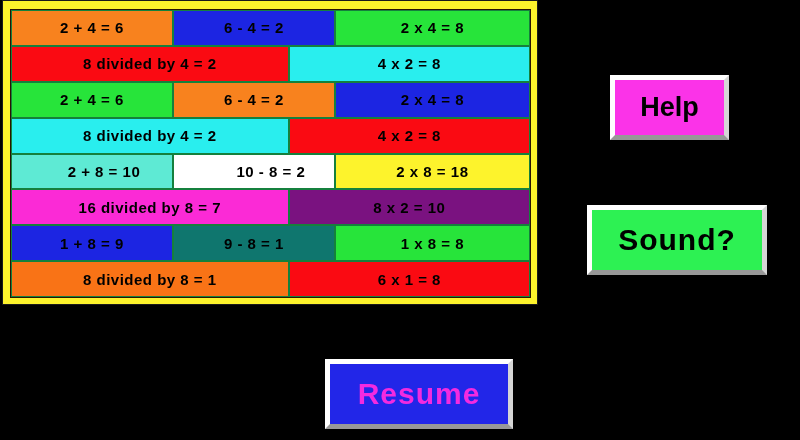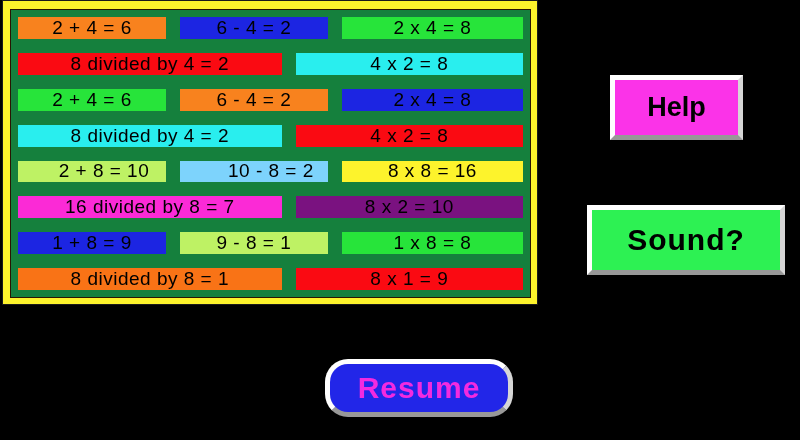--- a/index.html
+++ b/index.html
@@ -21,43 +21,43 @@
   .grid {
     width: 100%; height: 100%;
     display: flex; flex-direction: column;
     border: 1px solid #2a1502;
     box-sizing: border-box;
     background: #2a1502;
   }
   .grid-row { display: flex; flex: 1; min-height: 0; }
   .cell {
     box-sizing: border-box;
-    border: 7px solid #15803d;
+    border: 1px solid #15803d;
     display: flex; align-items: center; justify-content: center;
-    font-weight: 400; font-size: 19px; color: #000;
+    font-weight: 700; font-size: 15px; color: #000;
     white-space: nowrap; overflow: hidden;
     letter-spacing: 0.5px;
   }
 
   
   .game-btn {
     position: absolute;
     box-sizing: border-box;
     display: flex; align-items: center; justify-content: center;
     font-weight: 700;
     border-style: solid; border-width: 5px;
     border-top-color: #ffffff; border-left-color: #ffffff;
     border-right-color: #d6d6d6; border-bottom-color: #989898;
     cursor: pointer;
     padding: 0;
   }
-  .btn-help   { left: 610px; top: 75px;  width: 133px; height: 65px; font-size: 27px; }
-  .btn-sound  { left: 587px; top: 205px; width: 198px; height: 70px; font-size: 30px; letter-spacing: 1px; }
+  .btn-help   { left: 610px; top: 75px;  width: 119px; height: 65px; font-size: 27px; }
+  .btn-sound  { left: 587px; top: 205px; width: 180px; height: 70px; font-size: 30px; letter-spacing: 1px; }
   .btn-leave  { left: 12px;  top: 316px; width: 143px; height: 58px; font-size: 29px; font-style: italic; letter-spacing: 1px; }
-  .btn-resume { left: 325px; top: 359px; width: 188px; height: 58px; font-size: 30px; letter-spacing: 1px; border-radius: 23px; }
+  .btn-resume { left: 325px; top: 359px; width: 188px; height: 70px; font-size: 30px; letter-spacing: 1px; }
 </style>
 </head>
 <body>
 
 <div class="stage">
 
   <div class="panel" style="background: rgb(253, 243, 44);">
     <div class="grid">
         <div class="grid-row">
           <div class="cell" style="background: rgb(248, 130, 30); width: 31.2%;">2 + 4 = 6</div>
@@ -71,36 +71,36 @@
         <div class="grid-row">
           <div class="cell" style="background: rgb(39, 228, 58); width: 31.2%;">2 + 4 = 6</div>
           <div class="cell" style="background: rgb(248, 130, 30); width: 31.2%;">6 - 4 = 2</div>
           <div class="cell" style="background: rgb(28, 37, 226); width: 37.6%;">2 x 4 = 8</div>
         </div>
         <div class="grid-row">
           <div class="cell" style="background: rgb(41, 238, 238); width: 53.5%;">8 divided by 4 = 2</div>
           <div class="cell" style="background: rgb(250, 10, 18); width: 46.5%;">4 x 2 = 8</div>
         </div>
         <div class="grid-row">
-          <div class="cell" style="background: #bef264; width: 31.2%; padding-left: 24px;">2 + 8 = 10</div>
-          <div class="cell" style="background: #7dd3fc; width: 31.2%; padding-left: 34px;">10 - 8 = 2</div>
-          <div class="cell" style="background: rgb(253, 243, 44); width: 37.6%;">8 x 8 = 16</div>
+          <div class="cell" style="background: #5eead4; width: 31.2%; padding-left: 24px;">2 + 8 = 10</div>
+          <div class="cell" style="background: #ffffff; width: 31.2%; padding-left: 34px;">10 - 8 = 2</div>
+          <div class="cell" style="background: rgb(253, 243, 44); width: 37.6%;">2 x 8 = 18</div>
         </div>
         <div class="grid-row">
           <div class="cell" style="background: rgb(251, 42, 214); width: 53.5%;">16 divided by 8 = 7</div>
           <div class="cell" style="background: rgb(122, 18, 128); width: 46.5%;">8 x 2 = 10</div>
         </div>
         <div class="grid-row">
           <div class="cell" style="background: rgb(28, 37, 226); width: 31.2%;">1 + 8 = 9</div>
-          <div class="cell" style="background: #bef264; width: 31.2%;">9 - 8 = 1</div>
+          <div class="cell" style="background: #0f766e; width: 31.2%;">9 - 8 = 1</div>
           <div class="cell" style="background: rgb(39, 228, 58); width: 37.6%;">1 x 8 = 8</div>
         </div>
         <div class="grid-row">
           <div class="cell" style="background: #f97316; width: 53.5%;">8 divided by 8 = 1</div>
-          <div class="cell" style="background: rgb(250, 10, 18); width: 46.5%;">8 x 1 = 9</div>
+          <div class="cell" style="background: rgb(250, 10, 18); width: 46.5%;">6 x 1 = 8</div>
         </div>
       </div>
   </div>
 
   <button class="game-btn btn-help" type="button" style="background: rgb(251, 51, 232); color: rgb(0, 0, 0);">Help</button>
 
   <button class="game-btn btn-sound" type="button" style="background: rgb(45, 241, 83); color: rgb(0, 0, 0);">Sound?</button>
 
 
   <button class="game-btn btn-resume" type="button" style="background: rgb(34, 38, 232); color: rgb(243, 42, 224);">Resume</button>

